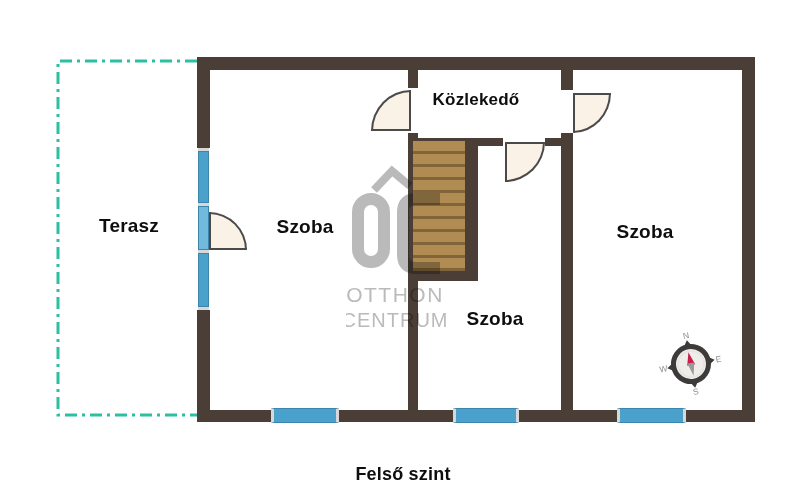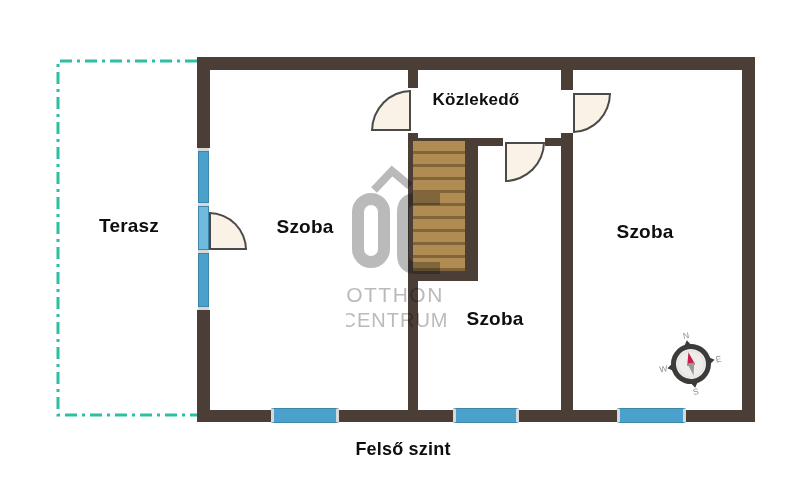--- a/index.html
+++ b/index.html
@@ -106,15 +106,15 @@
       <text x="-28" y="3" text-anchor="middle" font-size="8.5" fill="#8e8c8c" font-family="Liberation Sans, sans-serif">W</text>
     </g>
   </svg>
 
   <div class="label lab-room" style="left:129px;top:226px">Terasz</div>
   <div class="label lab-room" style="left:305px;top:227px">Szoba</div>
   <div class="label lab-hall" style="left:476px;top:100px">Közlekedő</div>
   <div class="label lab-room" style="left:495px;top:319px">Szoba</div>
   <div class="label lab-room" style="left:645px;top:232px">Szoba</div>
 
-  <div class="label lab-title" style="left:403px;top:449px">Felső szint</div>
+  <div class="label lab-title" style="left:403px;top:474px">Felső szint</div>
 
 </div>
 
 </body></html>

